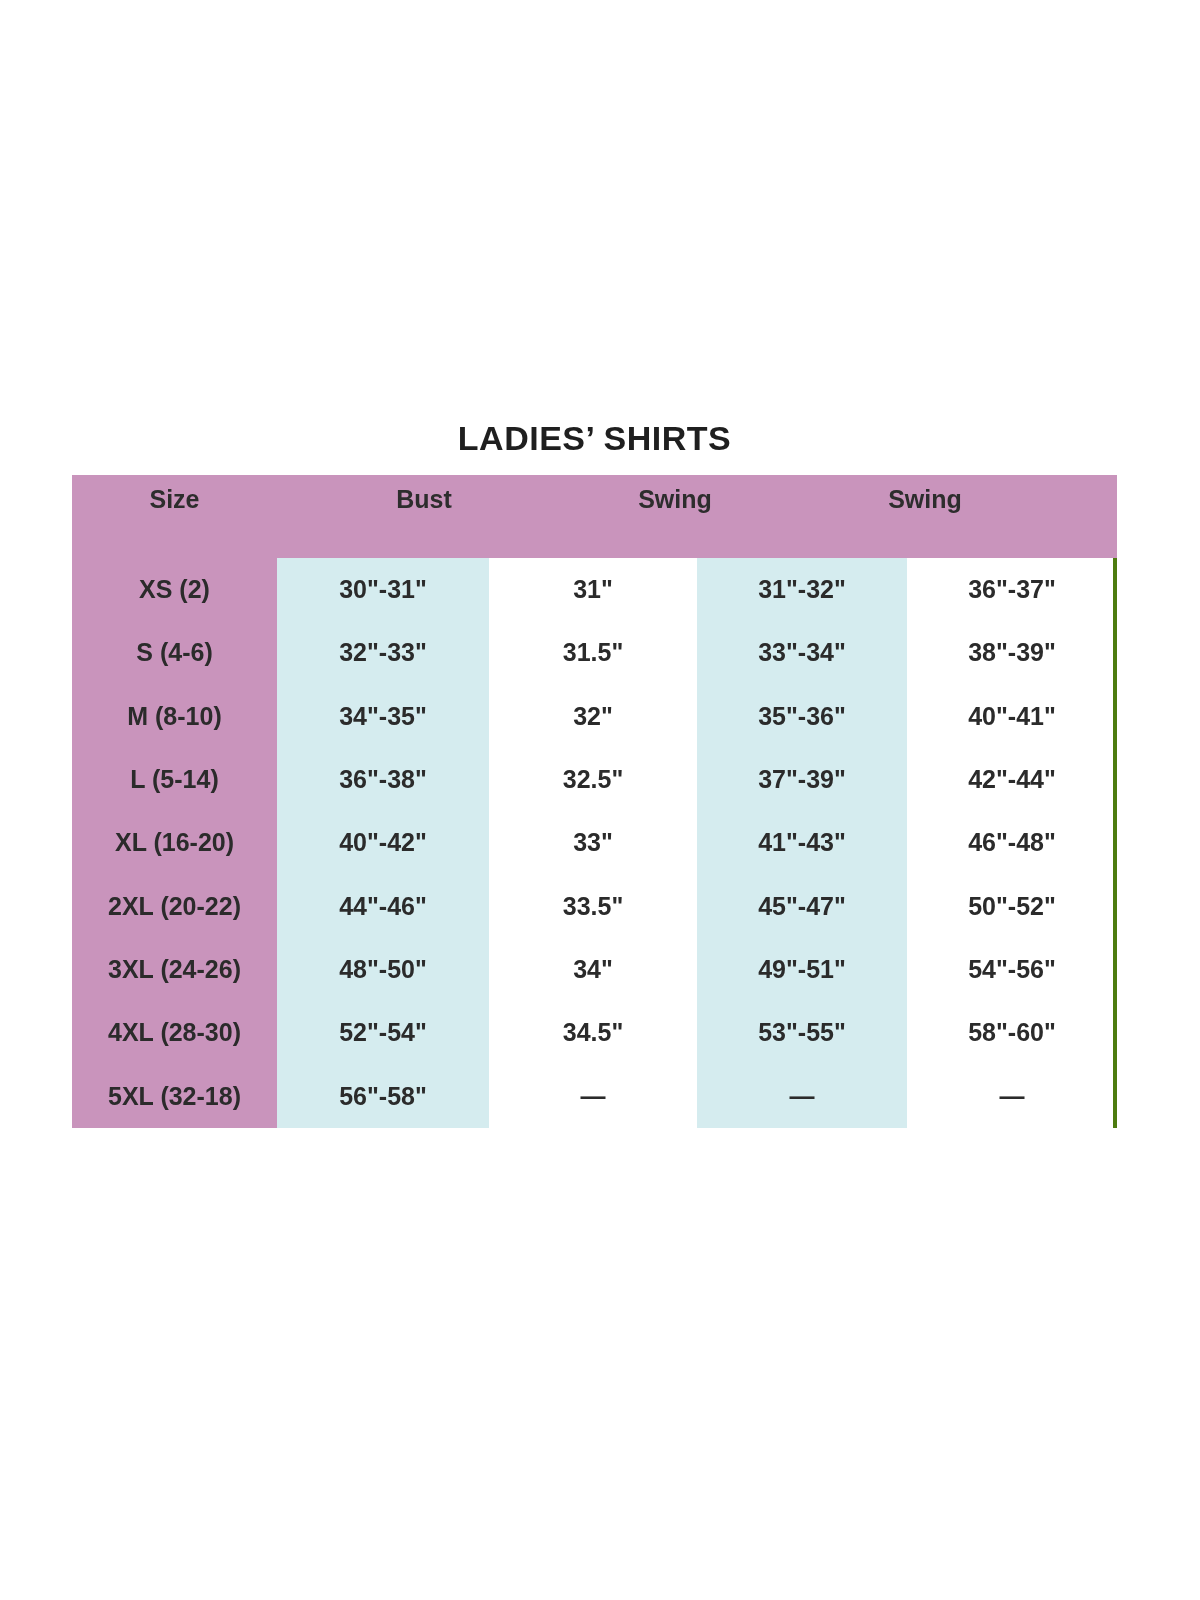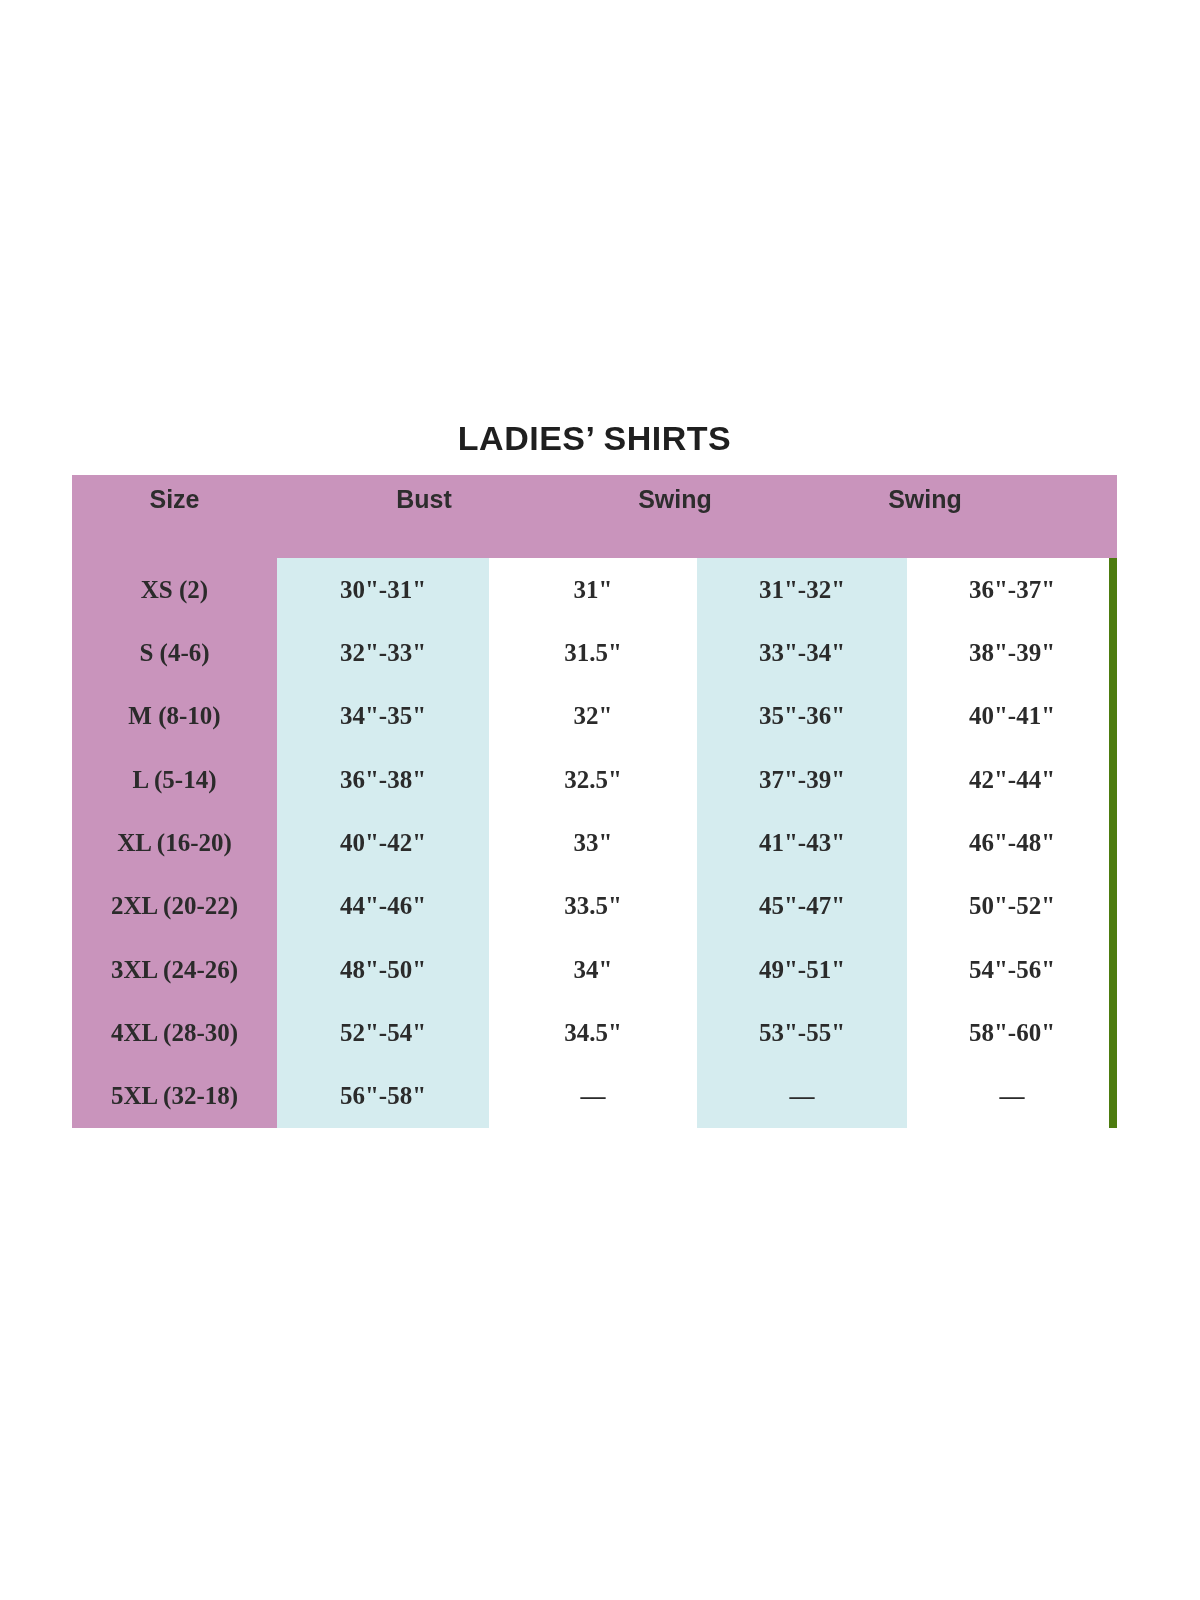--- a/index.html
+++ b/index.html
@@ -52,23 +52,22 @@
     font-size: 22px;
     font-weight: 400;
     color: #6a6a6a;
     line-height: 24px;
   }
   .table-body {
     display: grid;
     grid-template-columns: 205px 212px 208px 210px 210px;
     grid-auto-rows: 63.33px;
     height: 570px;
-    border-right: 8px solid #4d7c0f;
+    border-right: 4px solid #4d7c0f;
     box-sizing: content-box;
-    font-family: Liberation Serif, serif;
   }
   .body-cell {
     display: flex;
     align-items: center;
     justify-content: center;
     font-size: 25px;
     font-weight: 700;
     color: #2b2b2b;
   }
   .col-size   { background: #c994bc; }

